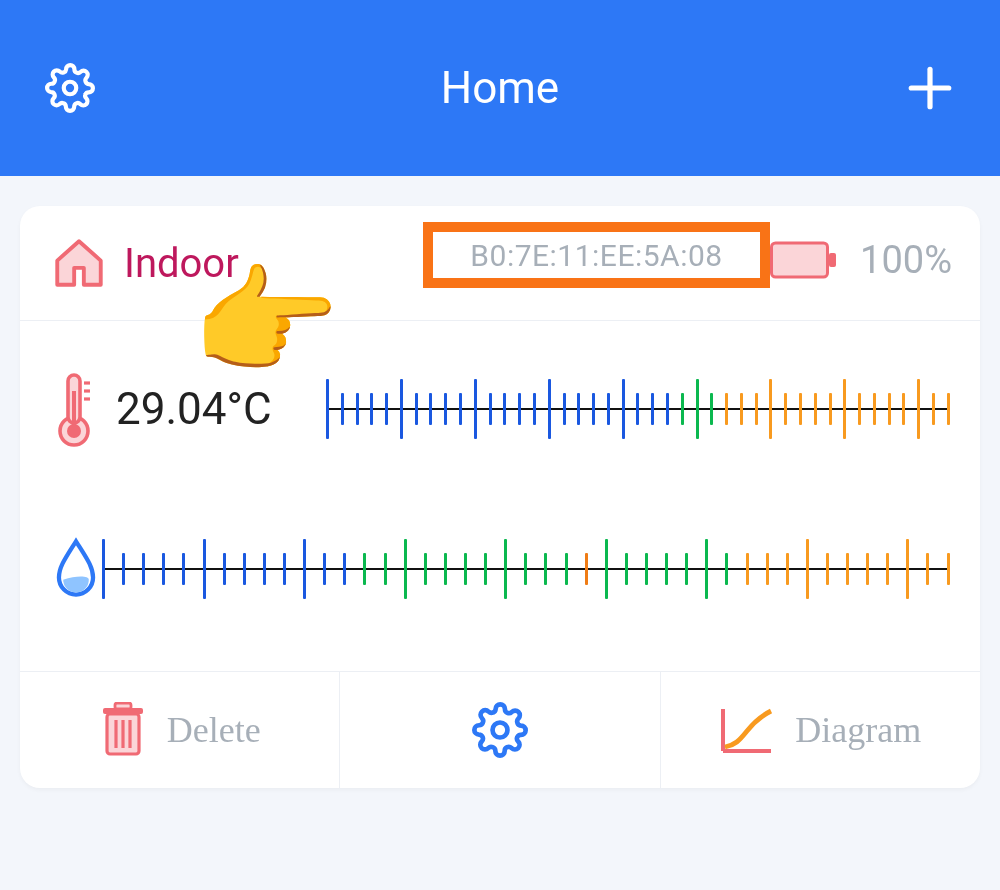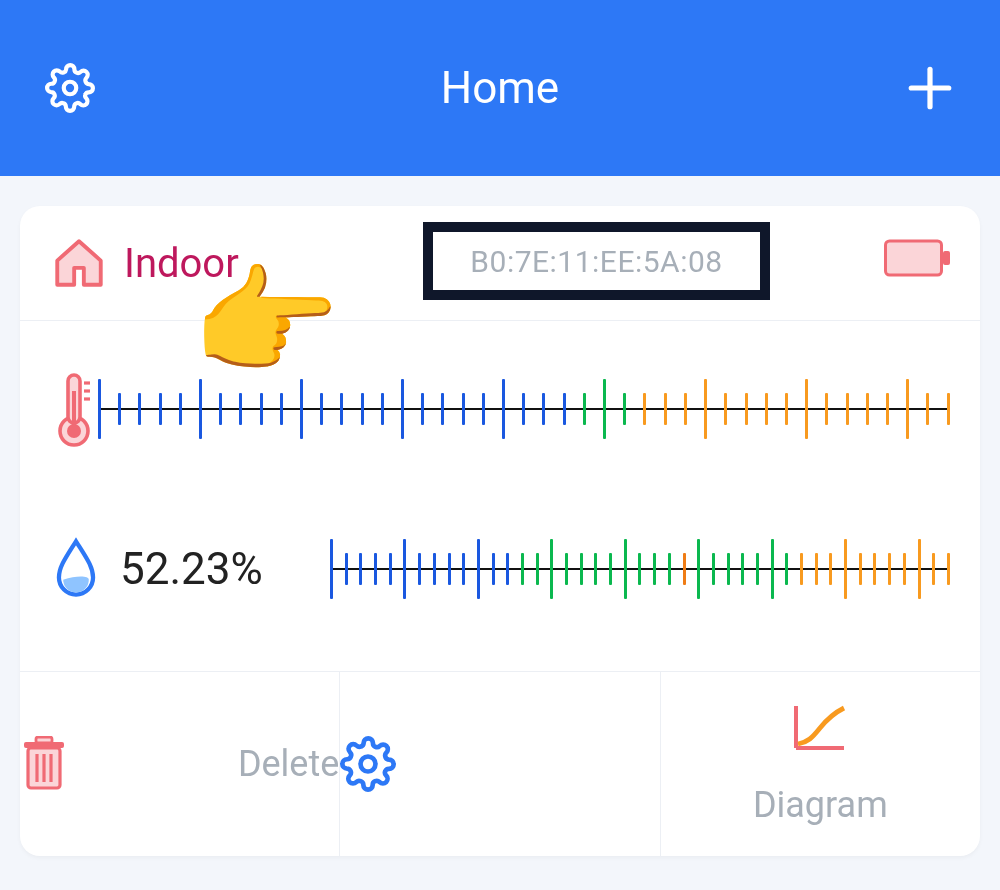--- a/index.html
+++ b/index.html
@@ -34,22 +34,22 @@
     padding: 28px 30px 28px 30px;
     border-bottom: 1px solid #eceff4;
     position: relative;
   }
   .device-label { color: #be185d; font-size: 40px; margin-left: 16px; }
   .mac-box {
     position: absolute;
     left: 403px;
     top: 16px;
     width: 347px;
-    height: 78px;
-    border: 10px solid #0f172a;
+    height: 66px;
+    border: 10px solid #f97316;
     display: flex;
     align-items: center;
     justify-content: center;
     background: #fff;
   }
   .mac-text { color: #a7afb8; font-size: 30px; letter-spacing: 0.5px; }
   .battery-wrap { position: absolute; right: 28px; top: 32px; display: flex; align-items: center; }
   .battery-pct { color: #a7afb8; font-size: 38px; margin-left: 22px; }
   .pointer-emoji {
     position: absolute;
@@ -86,27 +86,28 @@
   .tick.orange { background: #f89a1f; }
   .tick.odark { background: #ef7c15; }
   .card-actions {
     display: flex;
     border-top: 1px solid #eceff4;
   }
   .action {
     flex: 1;
     display: flex;
     align-items: center;
-    justify-content: space-between;
-    gap: 32px;
+    justify-content: center;
+    gap: 20px;
     padding: 30px 0;
     cursor: pointer;
     border-right: 1px solid #eceff4;
-  }
-  .action:last-child { border-right: none; flex-direction: column; }
+    font-family: Liberation Serif, serif;
+  }
+  .action:last-child { border-right: none; }
   .action-label { color: #a7afb8; font-size: 36px; }
 </style>
 </head>
 <body>
 
 <div class="header">
   <div class="icon-btn">
     <svg width="50" height="50" viewBox="0 0 24 24" fill="none" stroke="#fff" stroke-width="2">
       <circle cx="12" cy="12" r="3"></circle>
       <path d="M19.4 15a1.7 1.7 0 0 0 .34 1.87l.06.06a2 2 0 1 1-2.83 2.83l-.06-.06a1.7 1.7 0 0 0-1.87-.34 1.7 1.7 0 0 0-1.03 1.56V21a2 2 0 1 1-4 0v-.09a1.7 1.7 0 0 0-1.11-1.56 1.7 1.7 0 0 0-1.87.34l-.06.06a2 2 0 1 1-2.83-2.83l.06-.06a1.7 1.7 0 0 0 .34-1.87 1.7 1.7 0 0 0-1.56-1.03H3a2 2 0 1 1 0-4h.09a1.7 1.7 0 0 0 1.56-1.11 1.7 1.7 0 0 0-.34-1.87l-.06-.06a2 2 0 1 1 2.83-2.83l.06.06a1.7 1.7 0 0 0 1.87.34h.08A1.7 1.7 0 0 0 10.12 3.1V3a2 2 0 1 1 4 0v.09a1.7 1.7 0 0 0 1.03 1.56 1.7 1.7 0 0 0 1.87-.34l.06-.06a2 2 0 1 1 2.83 2.83l-.06.06a1.7 1.7 0 0 0-.34 1.87v.08a1.7 1.7 0 0 0 1.56 1.03H21a2 2 0 1 1 0 4h-.09a1.7 1.7 0 0 0-1.56 1.03z"></path>
@@ -130,37 +131,39 @@
 
     <div class="mac-box">
       <span class="mac-text">B0:7E:11:EE:5A:08</span>
     </div>
 
     <div class="battery-wrap">
       <svg width="68" height="40" viewBox="0 0 68 40">
         <rect x="1.5" y="3" width="56" height="34" rx="4" fill="#fbd5d8" stroke="#f06a74" stroke-width="3"></rect>
         <rect x="59" y="13" width="7" height="14" rx="2" fill="#f06a74"></rect>
       </svg>
+      <span class="battery-pct">100%</span>
     </div>
 
     <div class="pointer-emoji">👈</div>
   </div>
 
   <div class="metrics">
 
     <div class="metric-row">
       <svg width="48" height="76" viewBox="0 0 24 38">
         <circle cx="12" cy="30" r="7" fill="#fbd5d8" stroke="#f06a74" stroke-width="1.8"></circle>
         <rect x="9" y="2" width="6" height="24" rx="3" fill="#fbd5d8" stroke="#f06a74" stroke-width="1.8"></rect>
         <circle cx="12" cy="30" r="3.5" fill="#f06a74"></circle>
         <rect x="11" y="10" width="2" height="20" fill="#f06a74"></rect>
         <line x1="17" y1="6" x2="20" y2="6" stroke="#f06a74" stroke-width="1.6"></line>
         <line x1="17" y1="10" x2="20" y2="10" stroke="#f06a74" stroke-width="1.6"></line>
         <line x1="17" y1="14" x2="20" y2="14" stroke="#f06a74" stroke-width="1.6"></line>
       </svg>
+      <span class="metric-value">29.04°C</span>
       <div class="ticks-wrap">
         <div class="ticks-line"></div>
         <div class="ticks">
             <div class="tick blue tall"></div>
             <div class="tick blue short"></div>
             <div class="tick blue short"></div>
             <div class="tick blue short"></div>
             <div class="tick blue short"></div>
             <div class="tick blue tall"></div>
             <div class="tick blue short"></div>
@@ -202,21 +205,20 @@
             <div class="tick orange short"></div>
           </div>
       </div>
     </div>
 
     <div class="metric-row">
       <svg width="52" height="64" viewBox="0 0 24 30">
         <path d="M12 2 C7 10 4 14 4 19 a8 8 0 0 0 16 0 C20 14 17 10 12 2 Z" fill="#fff" stroke="#2d78f6" stroke-width="2"></path>
         <path d="M6 20 a6 6 0 0 0 12 0 C18 18 12 18 6 20 Z" fill="#8fc4ff"></path>
       </svg>
-      <span class="metric-value">52.23%</span>
       <div class="ticks-wrap">
         <div class="ticks-line"></div>
         <div class="ticks">
             <div class="tick blue tall"></div>
             <div class="tick blue short"></div>
             <div class="tick blue short"></div>
             <div class="tick blue short"></div>
             <div class="tick blue short"></div>
             <div class="tick blue tall"></div>
             <div class="tick blue short"></div>

